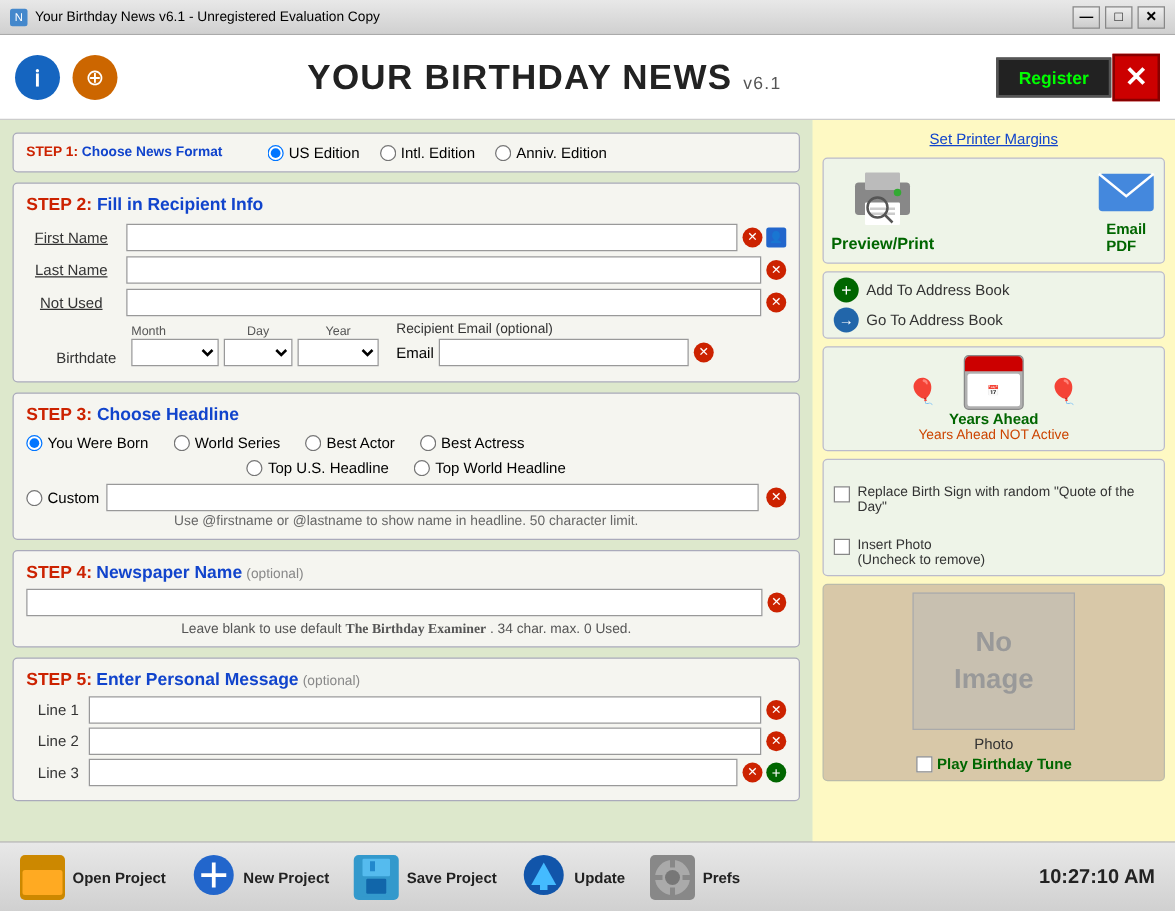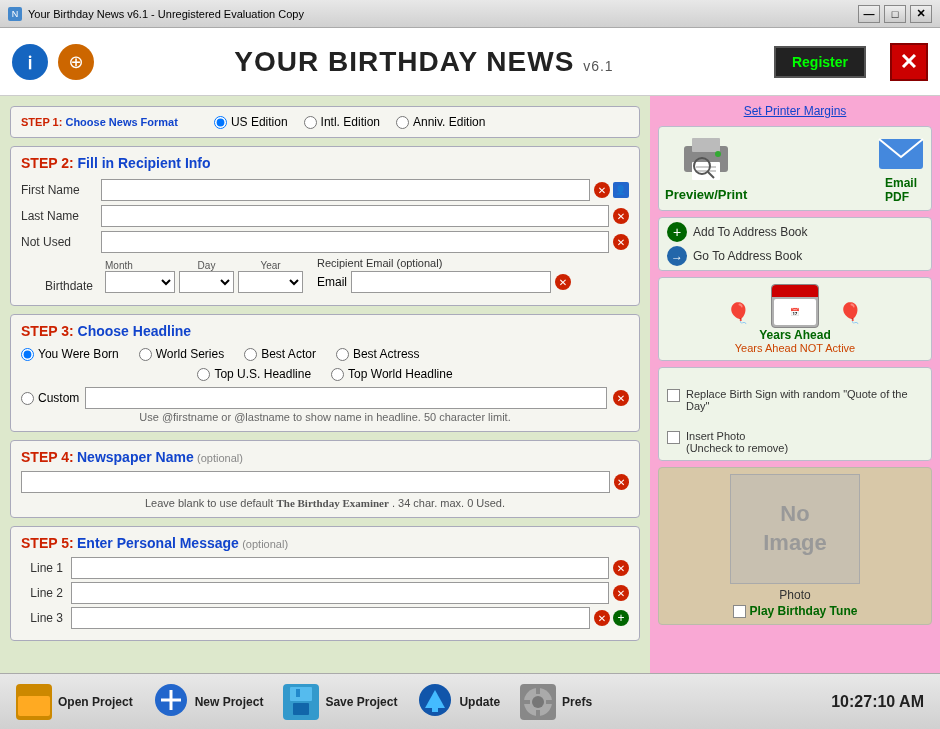--- a/index.html
+++ b/index.html
@@ -36,21 +36,21 @@
       align-items: center;
       justify-content: space-between;
       padding: 0 12px;
       border-bottom: 1px solid #ccc;
     }
     .header-left { display: flex; gap: 10px; align-items: center; }
     .header-icon-blue { width: 36px; height: 36px; background: #1565c0; border-radius: 50%; display: flex; align-items: center; justify-content: center; color: white; font-size: 18px; font-weight: bold; }
     .header-icon-red { width: 36px; height: 36px; background: #cc2222; border-radius: 50%; display: flex; align-items: center; justify-content: center; color: white; font-size: 16px; }
     .app-title { font-size: 28px; font-weight: bold; color: #222; letter-spacing: 1px; flex: 1; text-align: center; }
     .app-version { font-size: 14px; font-weight: normal; color: #555; }
-    .header-right { display: flex; gap: 24px; align-items: center; margin-left: 20px; }
+    .header-right { display: flex; gap: 1px; align-items: center; margin-left: 20px; }
     .register-btn {
       background: #222;
       color: #00ff00;
       border: 2px solid #555;
       padding: 6px 16px;
       font-size: 14px;
       font-weight: bold;
       cursor: pointer;
     }
     .close-btn {
@@ -98,21 +98,21 @@
     .radio-item { display: flex; align-items: center; gap: 4px; font-size: 12px; }
 
     
     .step2-header { font-size: 14px; font-weight: bold; color: #cc2200; margin-bottom: 8px; }
     .step2-header span { color: #1144cc; }
     .field-row {
       display: flex;
       align-items: center;
       margin-bottom: 4px;
     }
-    .field-label { width: 80px; text-align: left; padding-right: 8px; font-size: 12px; color: #333; }
+    .field-label { width: 80px; text-align: center; padding-right: 8px; font-size: 12px; color: #333; text-decoration: underline; }
     .field-input {
       flex: 1;
       height: 22px;
       border: 1px solid #999;
       background: white;
       padding: 0 4px;
       font-size: 12px;
     }
     .field-icons { display: flex; gap: 3px; padding-left: 4px; }
     .icon-red-circle { width: 16px; height: 16px; background: #cc2200; border-radius: 50%; display: flex; align-items: center; justify-content: center; color: white; font-size: 10px; cursor: pointer; }
@@ -143,21 +143,21 @@
     .hint-text { font-size: 11px; color: #666; text-align: center; margin-top: 2px; }
 
     
     .newspaper-input { width: 100%; height: 22px; border: 1px solid #999; background: white; padding: 0 4px; font-size: 12px; margin-bottom: 4px; }
     .newspaper-hint { font-size: 11px; color: #555; }
     .newspaper-hint strong { font-family: 'Times New Roman', serif; }
 
     
     .right-panel {
       width: 290px;
-      background: #f9a8d4;
+      background: #fef9c3;
       padding: 8px;
       display: flex;
       flex-direction: column;
       gap: 6px;
     }
 
     .printer-margins {
       text-align: center;
       color: #1144cc;
       font-size: 12px;

